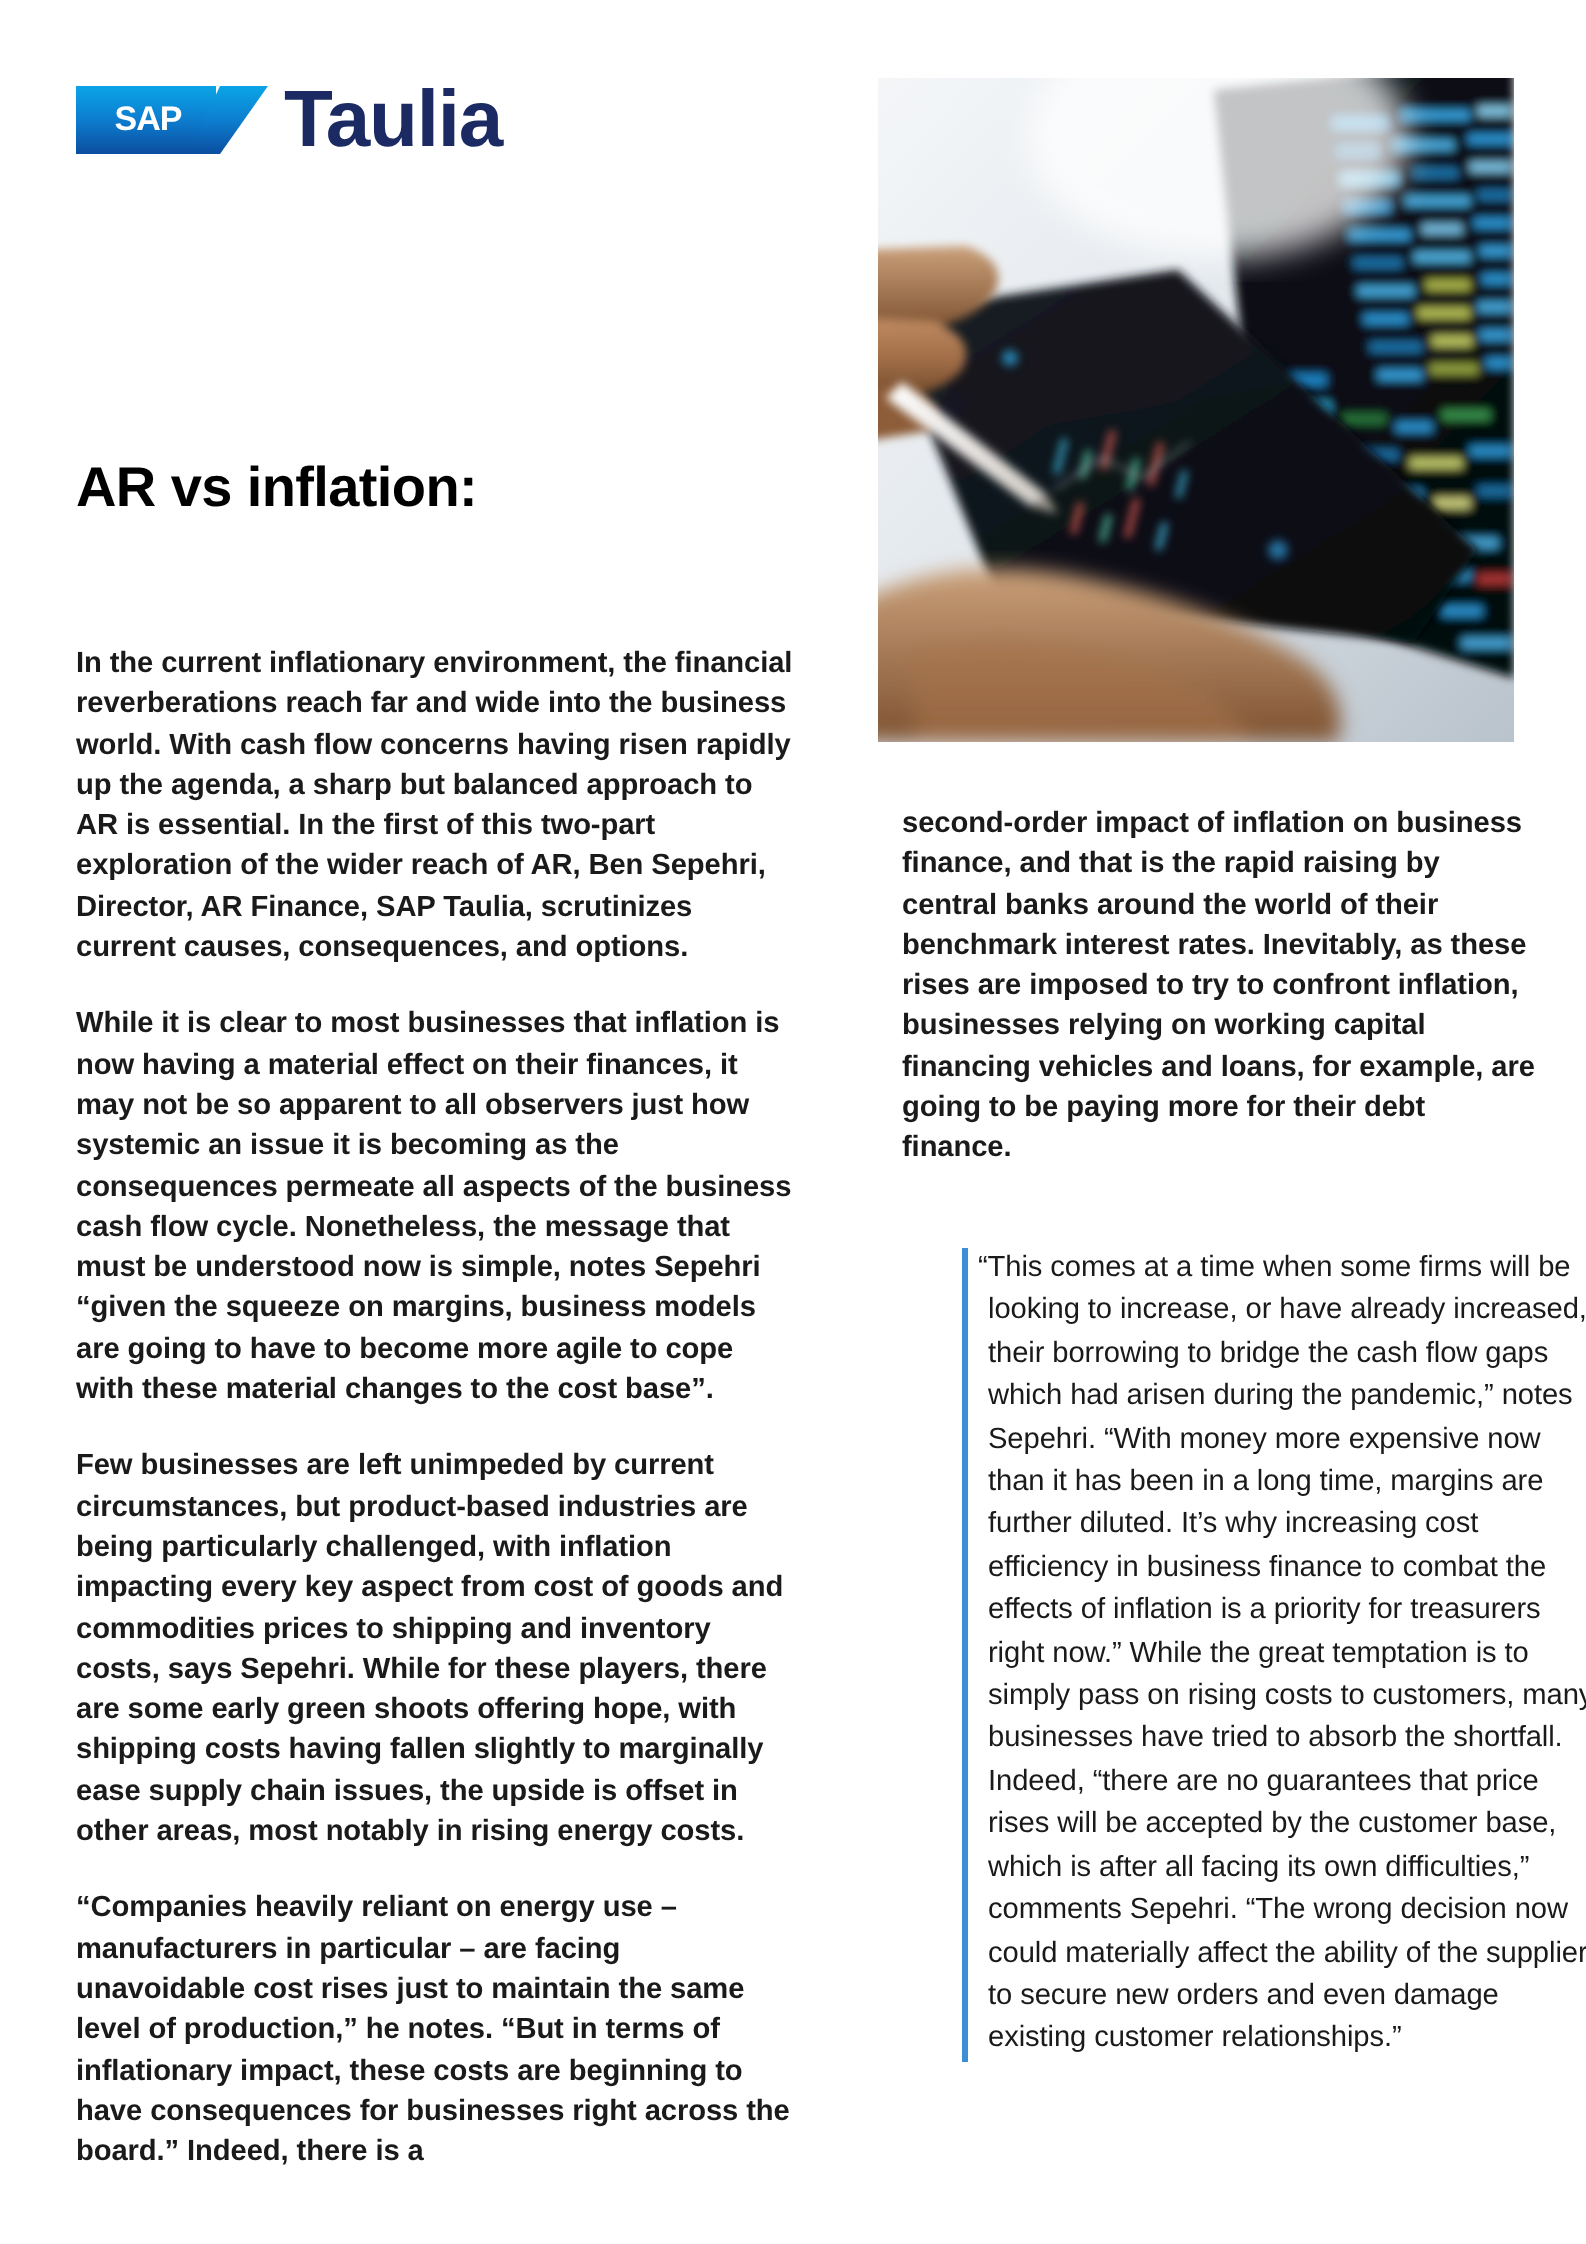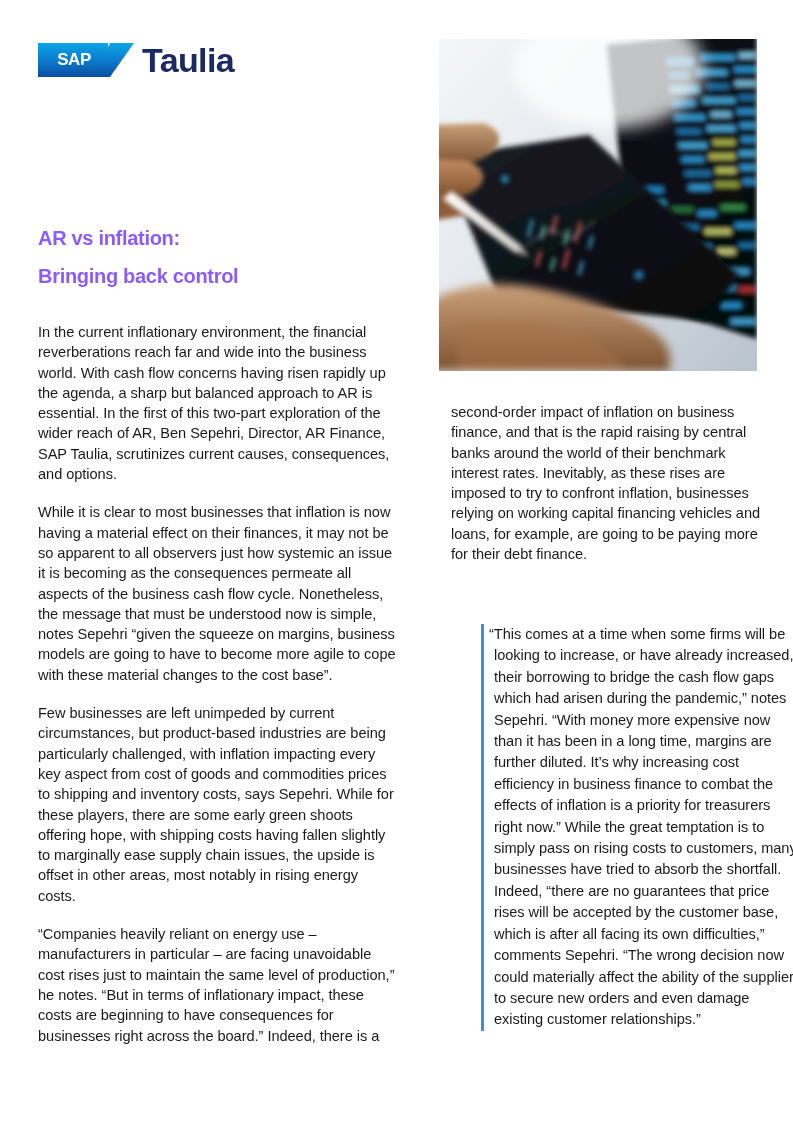--- a/index.html
+++ b/index.html
@@ -52,21 +52,21 @@
     font-family: "Liberation Sans", sans-serif;
     font-weight: 700;
     font-size: 17px;
     letter-spacing: -0.5px;
     color: #ffffff;
     line-height: 28px;
   }
   .taulia-text {
     font-family: "Liberation Sans", sans-serif;
     font-weight: 700;
-    font-size: 34px;
+    font-size: 40px;
     letter-spacing: -0.6px;
     color: #1b2a63;
     line-height: 34px;
     margin-left: -2px;
   }
 
   
   .hero-img {
     position: absolute;
     left: 439px;
@@ -79,24 +79,24 @@
   .hero-img svg { display: block; width: 100%; height: 100%; }
 
   
   .headline {
     position: absolute;
     left: 38px;
     top: 206px;
     width: 370px;
     font-family: "Liberation Sans", sans-serif;
     font-weight: 700;
-    font-size: 20px;
+    font-size: 28px;
     line-height: 38px;
     letter-spacing: -0.3px;
-    color: #8b5cf6;
+    color: #000000;
   }
   .headline .l2 { display: block; }
 
   
   .col-left {
     position: absolute;
     left: 38px;
     top: 322px;
     width: 360px;
   }
@@ -105,20 +105,21 @@
     left: 451px;
     top: 402px;
     width: 318px;
   }
   .body-p {
     font-size: 14.6px;
     line-height: 20.3px;
     letter-spacing: -0.05px;
     margin: 0 0 18px 0;
     color: #1a1a1a;
+    font-weight: bold;
   }
   .body-p:last-child { margin-bottom: 0; }
 
   
   .pullquote {
     position: absolute;
     left: 441px;
     top: 608px;
     width: 318px;
     border-left: 3px solid #3c8fd6;
@@ -282,21 +283,20 @@
       <path d="M-10 262 Q40 236 104 250 Q172 264 214 292 Q236 308 230 332 L-10 332 Z" fill="url(#skinG2)"></path>
       <path d="M14 286 Q78 272 142 296 Q180 312 186 332 L20 332 Z" fill="#a8734b" opacity="0.55"></path>
     </g>
 
     <rect x="0" y="0" width="318" height="332" fill="none"></rect>
   </svg>
 </div>
 
 <h1 class="headline">
   <span>AR vs inflation:</span>
-  <span class="l2">Bringing back control</span>
 </h1>
 
 <div class="col-left">
   <p class="body-p">In the current inflationary environment, the financial reverberations reach far and wide into the business world. With cash flow concerns having risen rapidly up the agenda, a sharp but balanced approach to AR is essential. In the first of this two-part exploration of the wider reach of AR, Ben Sepehri, Director, AR Finance, SAP Taulia, scrutinizes current causes, consequences, and options.</p>
   <p class="body-p">While it is clear to most businesses that inflation is now having a material effect on their finances, it may not be so apparent to all observers just how systemic an issue it is becoming as the consequences permeate all aspects of the business cash flow cycle. Nonetheless, the message that must be understood now is simple, notes Sepehri “given the squeeze on margins, business models are going to have to become more agile to cope with these material changes to the cost base”.</p>
   <p class="body-p">Few businesses are left unimpeded by current circumstances, but product-based industries are being particularly challenged, with inflation impacting every key aspect from cost of goods and commodities prices to shipping and inventory costs, says Sepehri. While for these players, there are some early green shoots offering hope, with shipping costs having fallen slightly to marginally ease supply chain issues, the upside is offset in other areas, most notably in rising energy costs.</p>
   <p class="body-p">“Companies heavily reliant on energy use – manufacturers in particular – are facing unavoidable cost rises just to maintain the same level of production,” he notes. “But in terms of inflationary impact, these costs are beginning to have consequences for businesses right across the board.” Indeed, there is a</p>
 </div>
 
 <div class="col-right">

